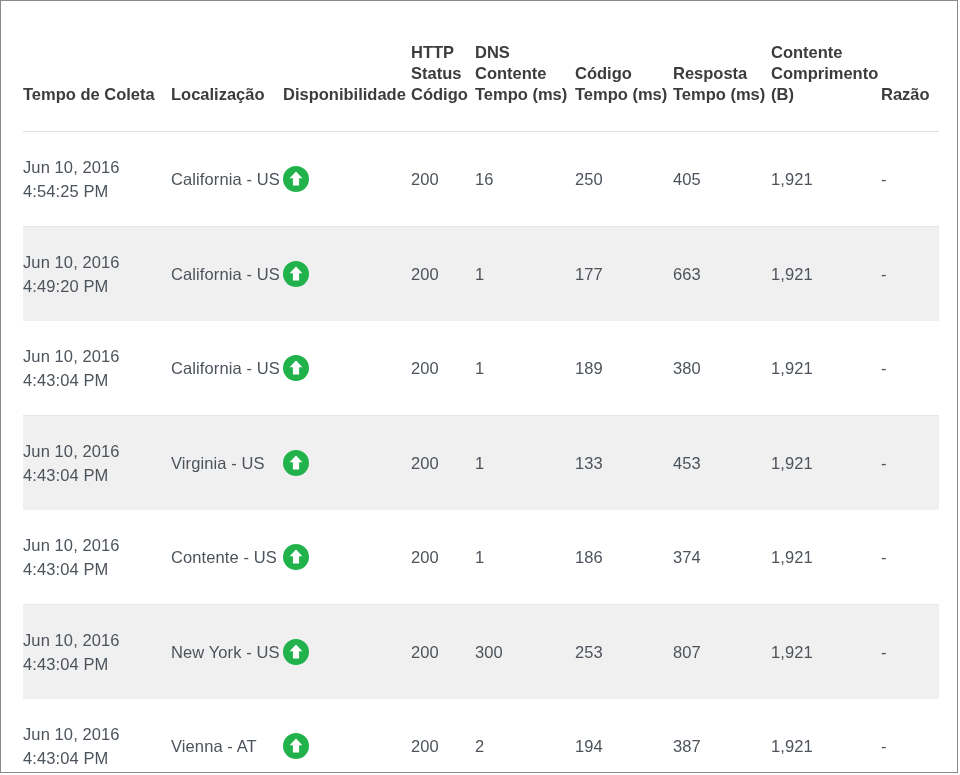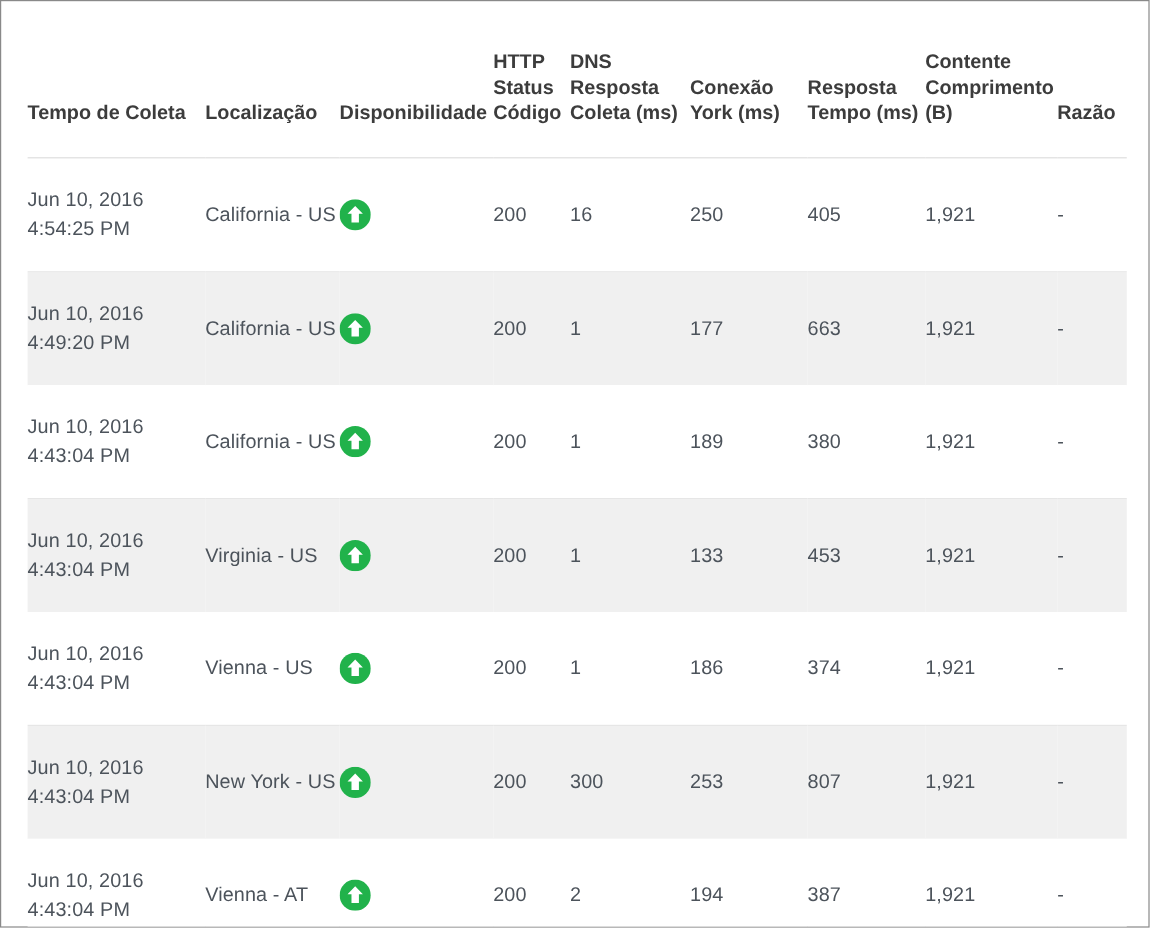--- a/index.html
+++ b/index.html
@@ -123,24 +123,24 @@
           <th>
               <span class="hdr">Localização</span>
             </th>
           <th>
               <span class="hdr">Disponibilidade</span>
             </th>
           <th>
               <span class="hdr">HTTP Status Código</span>
             </th>
           <th>
-              <span class="hdr">DNS Resposta Coleta (ms)</span>
-            </th>
-          <th>
-              <span class="hdr">Conexão York (ms)</span>
+              <span class="hdr">DNS Contente Tempo (ms)</span>
+            </th>
+          <th>
+              <span class="hdr">Código Tempo (ms)</span>
             </th>
           <th>
               <span class="hdr">Resposta Tempo (ms)</span>
             </th>
           <th>
               <span class="hdr">Contente Comprimento (B)</span>
             </th>
           <th>
               <span class="hdr">Razão</span>
             </th>
@@ -223,21 +223,21 @@
             <td>1,921</td>
             <td>-</td>
           </tr>
           <tr class="plain">
             <td>
               <span class="ts">
                 <span class="ts-date">Jun 10, 2016</span>
                 <span class="ts-time">4:43:04 PM</span>
               </span>
             </td>
-            <td>Vienna - US</td>
+            <td>Contente - US</td>
             <td><span class="avail-icon"><svg width="26" height="26" viewBox="0 0 26 26" xmlns="http://www.w3.org/2000/svg">
                   <circle cx="13" cy="13" r="13" fill="#21b24b"></circle>
                   <path d="M13 5.6 L19.4 12.2 L16.1 12.2 L16.1 19.4 L9.9 19.4 L9.9 12.2 L6.6 12.2 Z" fill="#ffffff"></path>
                 </svg></span></td>
             <td>200</td>
             <td>1</td>
             <td>186</td>
             <td>374</td>
             <td>1,921</td>
             <td>-</td>

